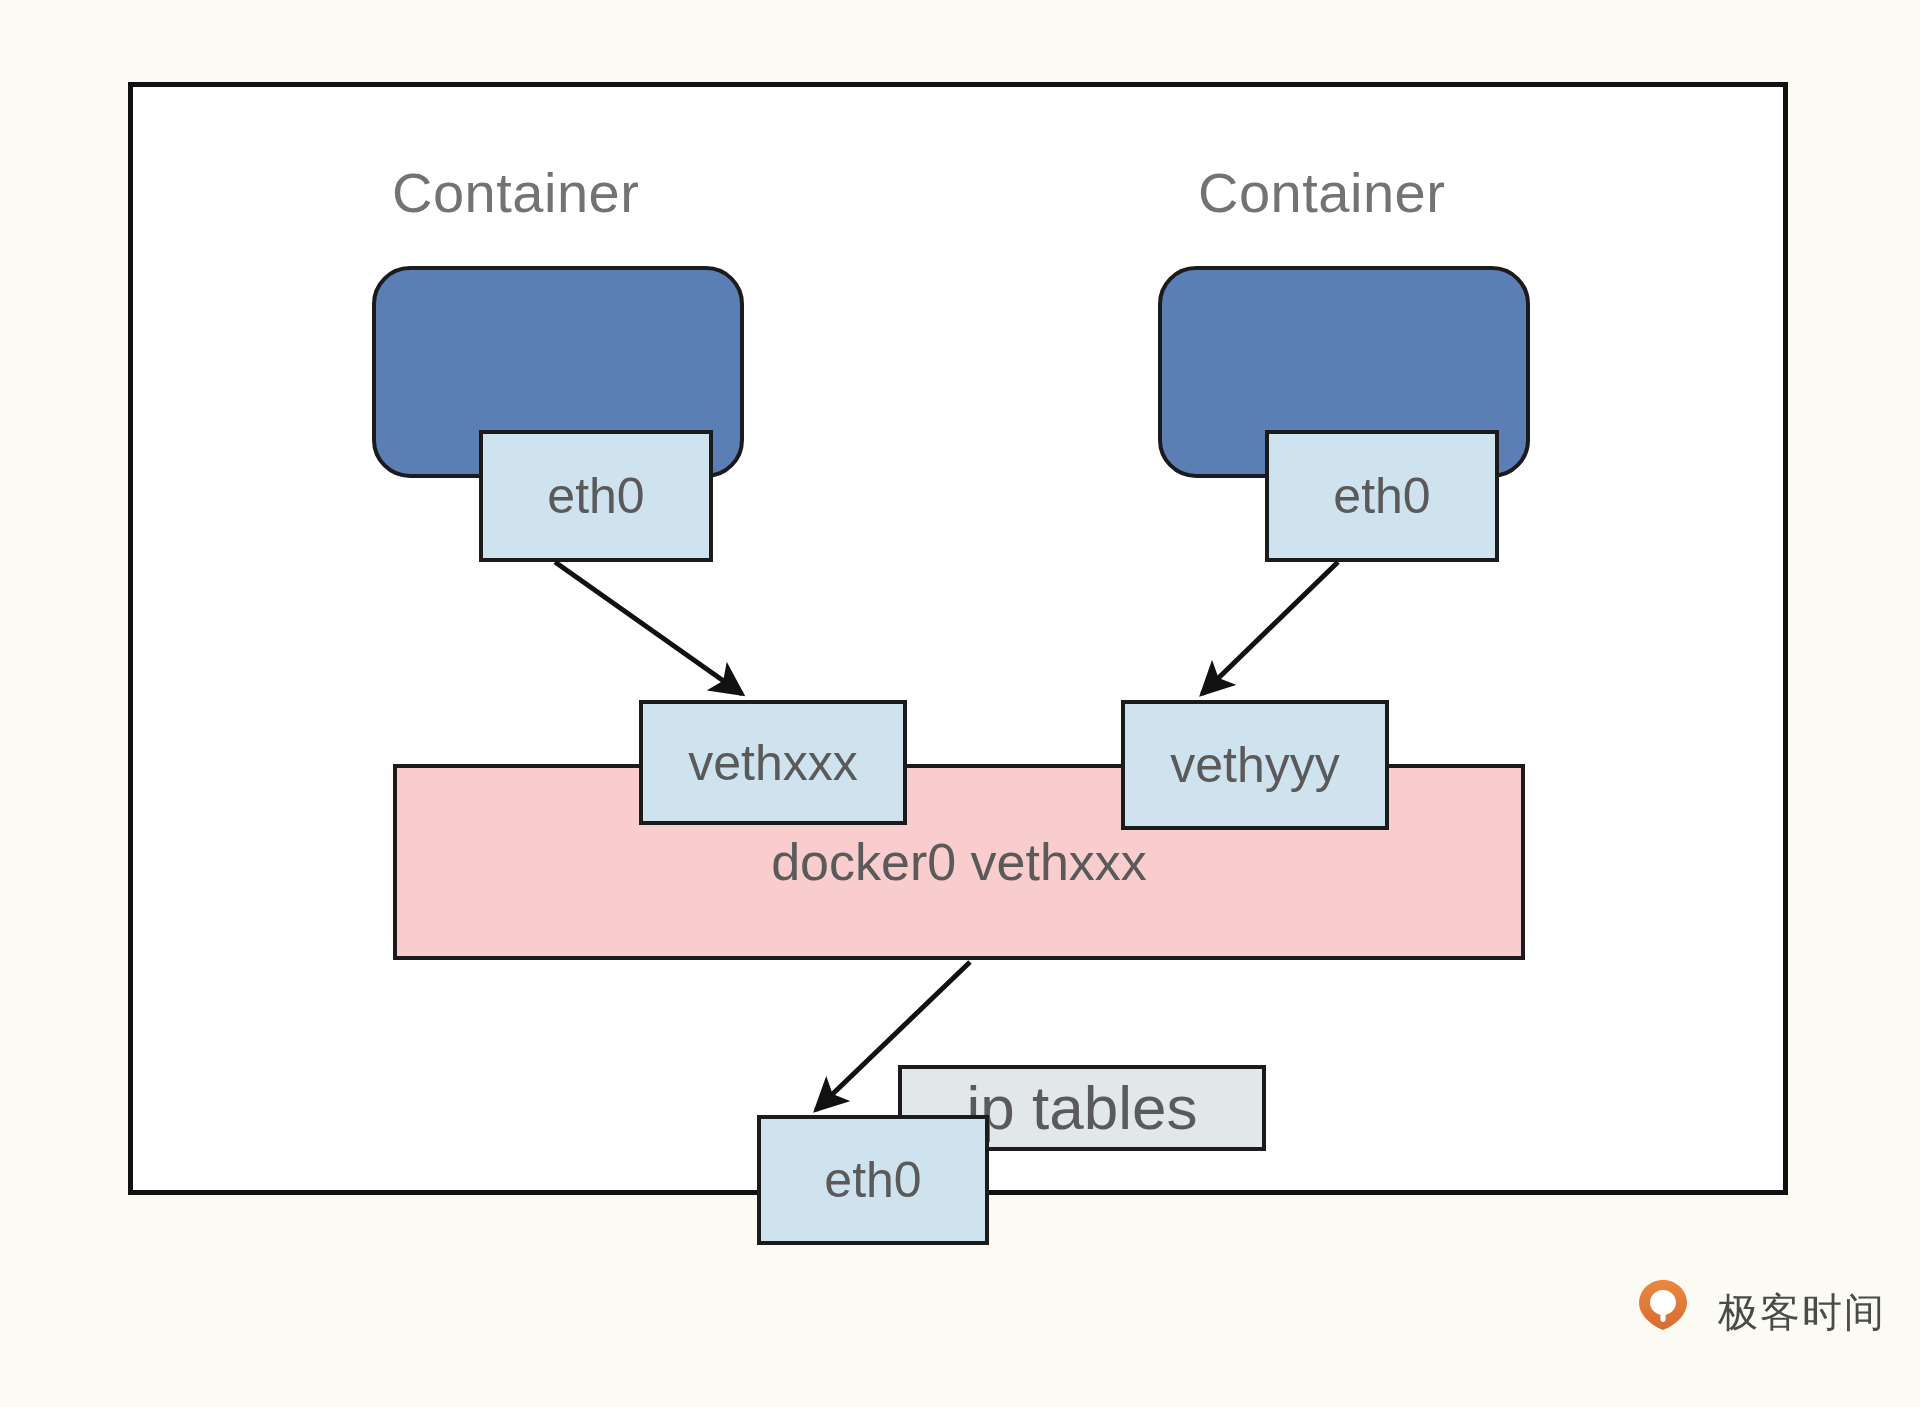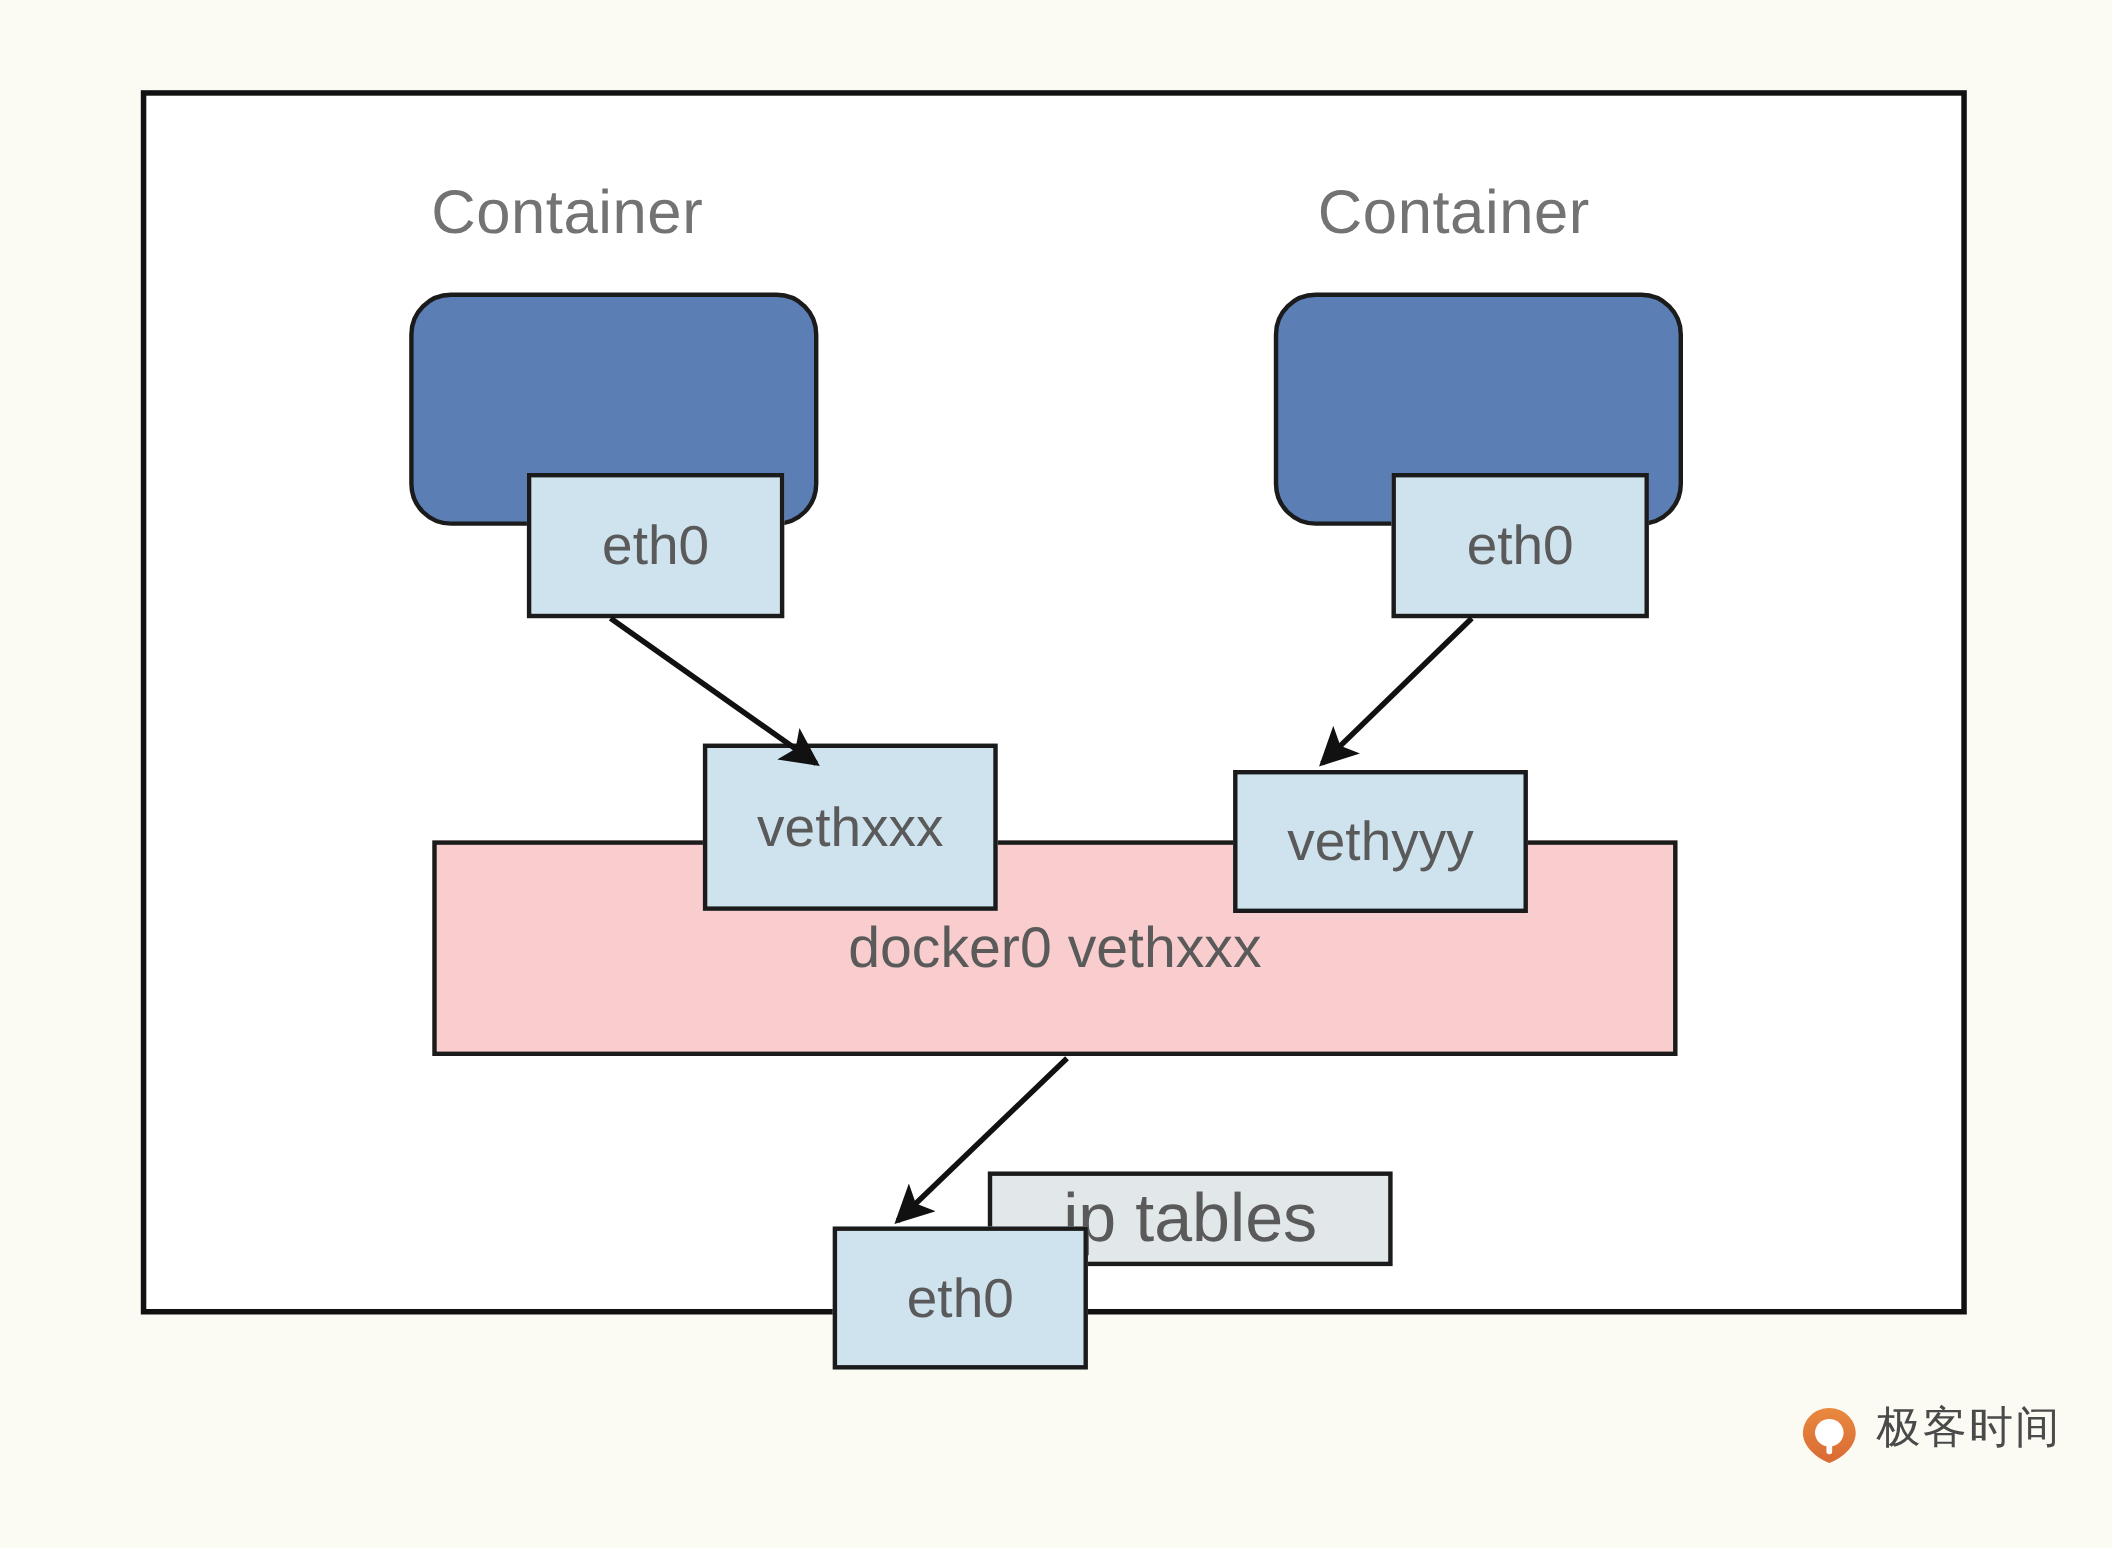--- a/index.html
+++ b/index.html
@@ -69,21 +69,21 @@
     font-size: 50px;
     line-height: 1;
     white-space: nowrap;
   }
   .node-blue { background: #cfe3ee; margin-left: 39px; }
   .node-pink { background: #f9cdcd; }
   .node-gray { background: #e2e7ea; }
 
   #eth0-left   { left: 440px;  top: 430px; width: 234px; height: 132px; }
   #eth0-right  { left: 1226px; top: 430px; width: 234px; height: 132px; }
-  #vethxxx     { left: 600px;  top: 676px; width: 268px; height: 152px; }
+  #vethxxx     { left: 600px;  top: 700px; width: 268px; height: 125px; }
   #vethyyy     { left: 1082px; top: 700px; width: 268px; height: 130px; }
 
   #docker0-bridge {
     left: 393px;
     top: 764px;
     width: 1132px;
     height: 196px;
     font-size: 52px;
   }
 
@@ -118,22 +118,22 @@
     z-index: 5;
     pointer-events: none;
   }
 
   
   #brand-logo {
     position: absolute;
     left: 1636px;
     top: 1278px;
     display: flex;
-    align-items: flex-start;
-    gap: 16px;
+    align-items: flex-end;
+    gap: 28px;
     z-index: 6;
   }
   #brand-mark {
     width: 54px;
     height: 54px;
     flex: 0 0 auto;
   }
   #brand-text {
     color: #4a4a4a;
     font-size: 40px;

